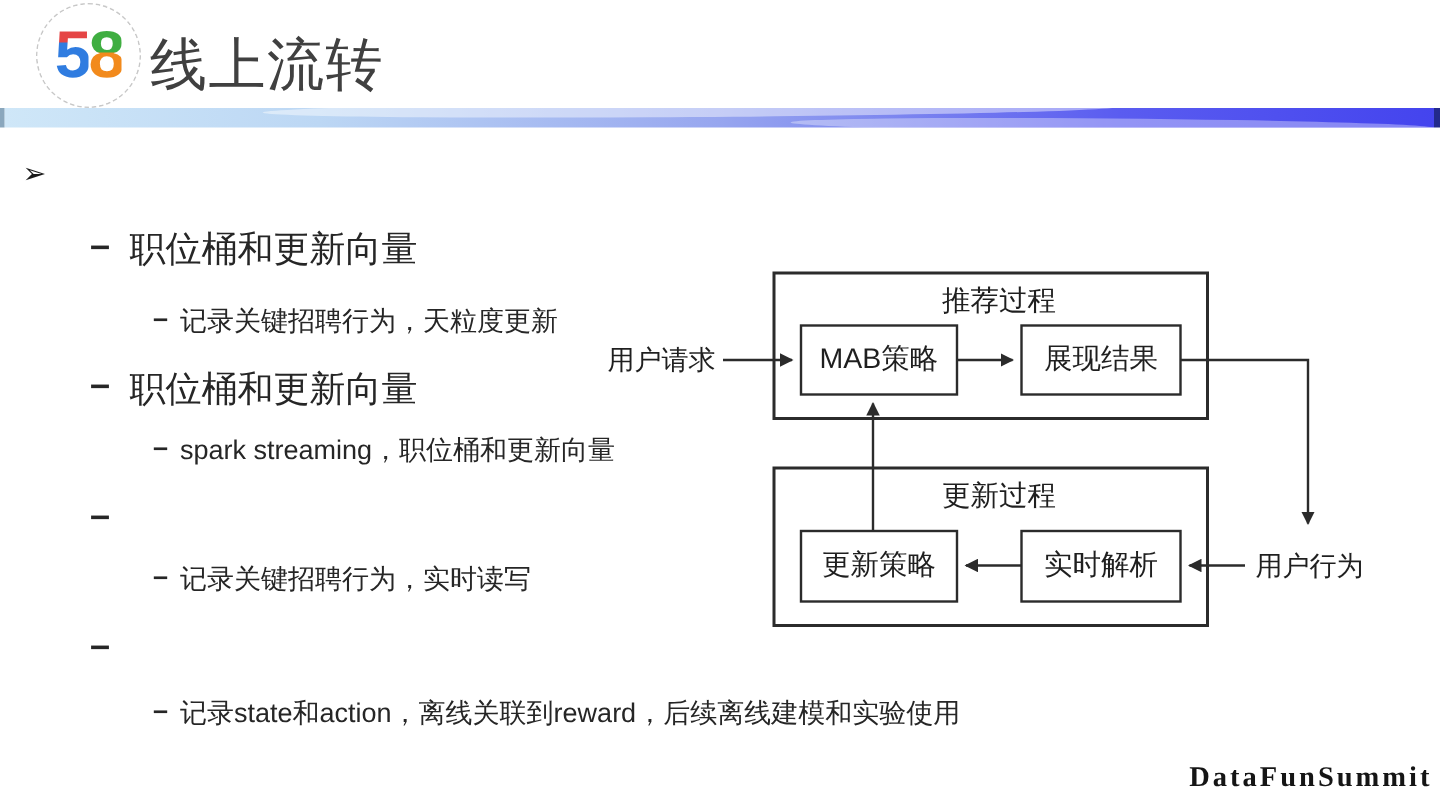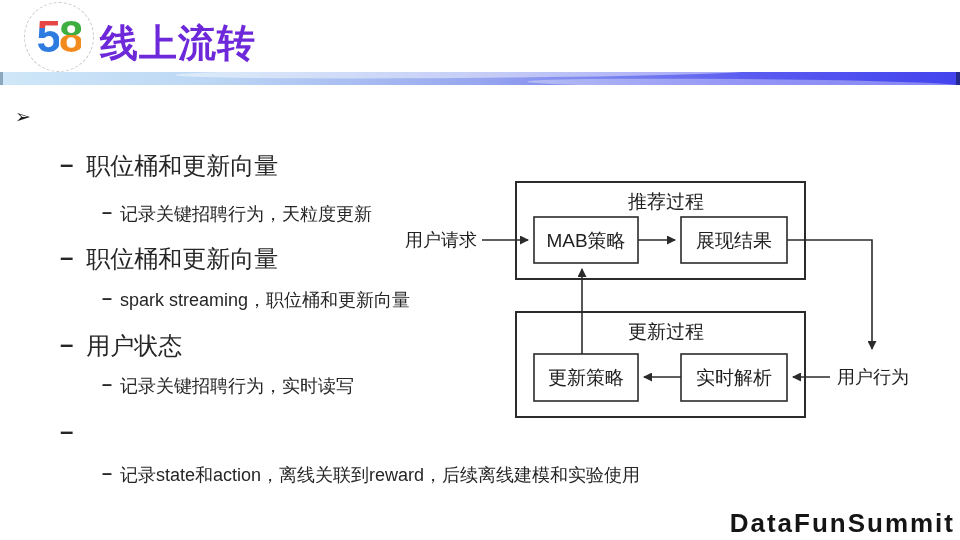--- a/index.html
+++ b/index.html
@@ -16,21 +16,21 @@
   .logo-text{font-size:44px;font-weight:bold;line-height:1;letter-spacing:-2px;display:flex;}
   .logo-five{
     background:linear-gradient(180deg,#e54545 0%,#e54545 30%,#2f7ce0 30%,#2f7ce0 100%);
     -webkit-background-clip:text;background-clip:text;color:transparent;
   }
   .logo-eight{
     background:linear-gradient(180deg,#3fae41 0%,#3fae41 46%,#f28a1c 46%,#f28a1c 100%);
     -webkit-background-clip:text;background-clip:text;color:transparent;
   }
   .page-title{
-    position:absolute;left:100px;top:18px;font-size:38px;font-weight:700;color:#6d28d9;
+    position:absolute;left:100px;top:18px;font-size:38px;font-weight:400;color:#404040;
     letter-spacing:1px;white-space:nowrap;text-align:center;
   }
   .accent-bar{
     position:absolute;left:0;top:72px;width:960px;height:13px;box-sizing:border-box;
     background:linear-gradient(90deg,#cfe7f8 0%,#bcd7f4 22%,#97a6ef 50%,#5a5cf0 78%,#4444ee 100%);
     border-left:3px solid #8aa7bd;border-right:4px solid #232a8c;overflow:hidden;
   }
   .accent-bar .swoosh1{
     position:absolute;left:18%;top:-4px;width:60%;height:10px;border-radius:50%;
     background:rgba(255,255,255,0.45);transform:rotate(-0.4deg);
@@ -53,22 +53,22 @@
   .diagram rect{fill:#ffffff;stroke:#2b2b2b;}
   .diagram .outer{stroke-width:2px;}
   .diagram .node{stroke-width:1.6px;}
   .diagram line,.diagram polyline{stroke:#2b2b2b;stroke-width:1.6px;fill:none;}
   .diagram text{
     fill:#1f1f1f;font-family:"Liberation Sans","DejaVu Sans",sans-serif;font-size:19px;
   }
   .diagram text.ext{font-size:18px;}
   
   .footer-brand{
-    position:absolute;right:5px;top:508px;font-family:Liberation Sans, sans-serif;
-    font-weight:bold;font-size:26px;letter-spacing:2px;color:#151515;white-space:nowrap;
+    position:absolute;right:5px;top:508px;font-family:Liberation Serif, serif;
+    font-weight:bold;font-size:19px;letter-spacing:2px;color:#151515;white-space:nowrap;
   }
 </style>
 </head>
 <body>
 
 <div class="slide">
 
   <div class="logo-circle">
     <div class="logo-text">
       <span class="logo-five">5</span>
@@ -95,21 +95,20 @@
   <div class="b-row lvl2" style="left:60px;top:243px;">
     <span class="marker">–</span>
     <span>职位桶和更新向量</span>
   </div>
   <div class="b-row lvl3" style="left:102px;top:288px;">
     <span class="marker">–</span>
     <span>spark streaming，职位桶和更新向量</span>
   </div>
   <div class="b-row lvl2" style="left:60px;top:330px;">
     <span class="marker">–</span>
-    <span>用户状态</span>
   </div>
   <div class="b-row lvl3" style="left:102px;top:374px;">
     <span class="marker">–</span>
     <span>记录关键招聘行为，实时读写</span>
   </div>
   <div class="b-row lvl2" style="left:60px;top:417px;">
     <span class="marker">–</span>
   </div>
   <div class="b-row lvl3" style="left:102px;top:463px;">
     <span class="marker">–</span>

